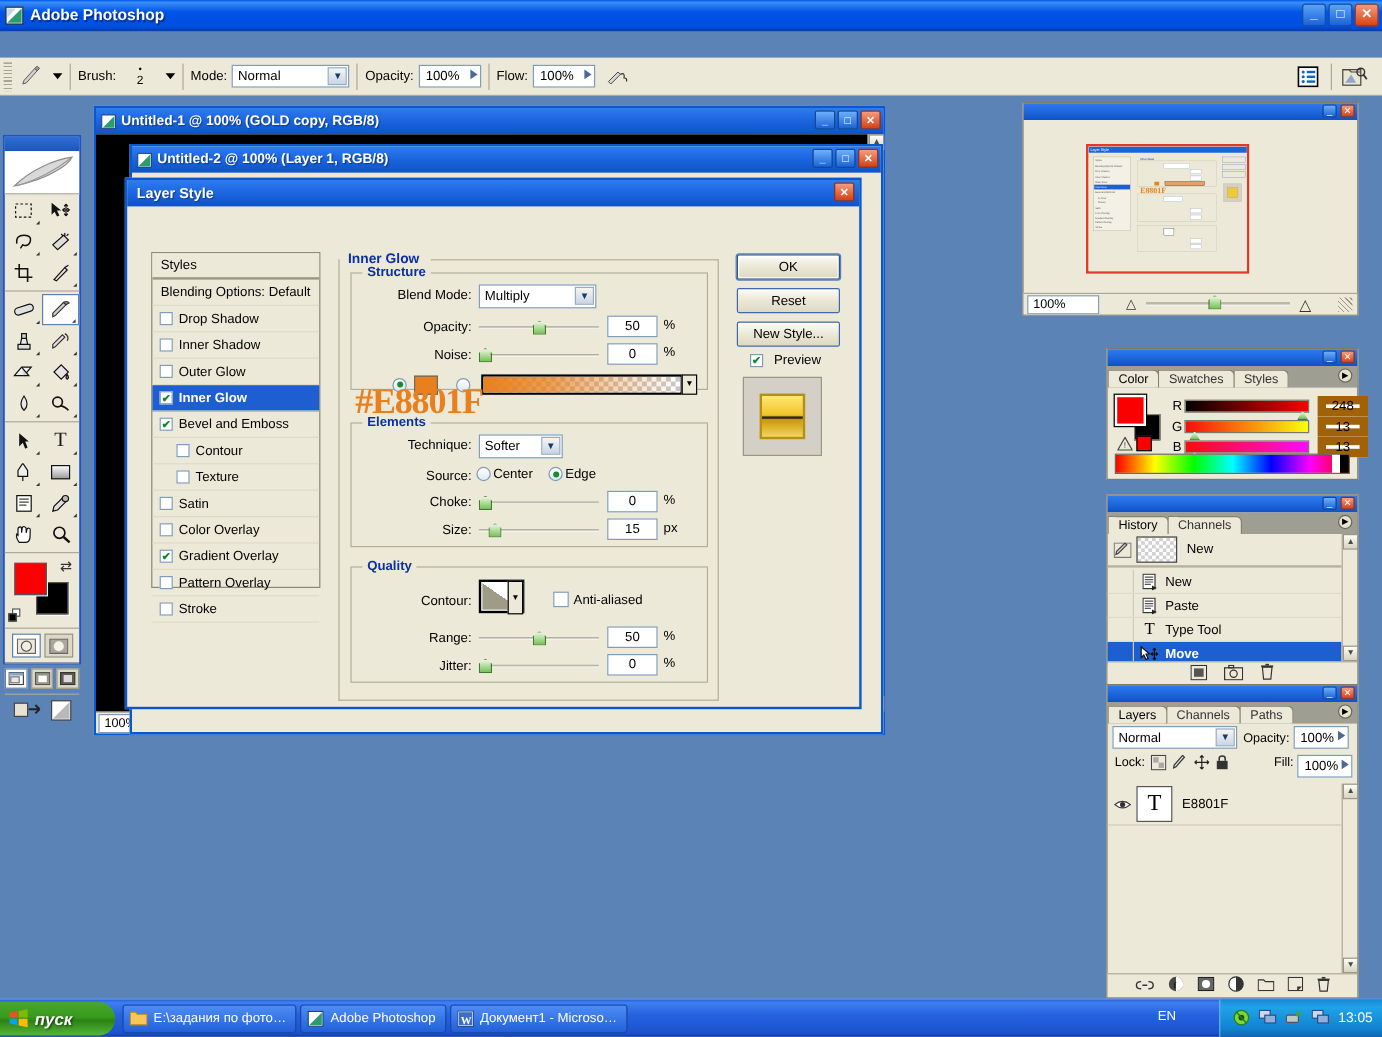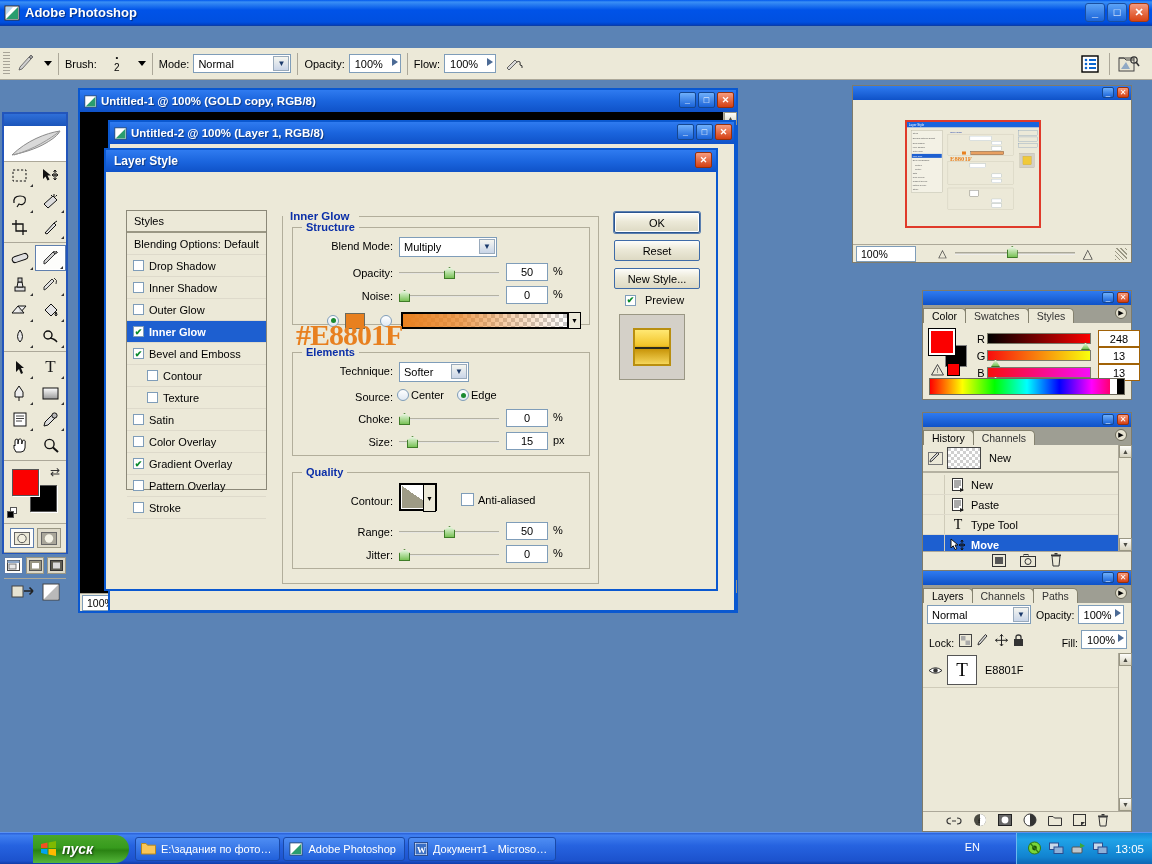--- a/index.html
+++ b/index.html
@@ -259,21 +259,21 @@
     background: #ece9d8; border-top: 1px solid #aca899; display: flex; align-items: center; }
 
   .color-swatch-fg { width: 26px; height: 26px; background: #fb0000; border: 2px solid #fff; outline: 1px solid #000; }
   .color-swatch-bg { width: 22px; height: 22px; background: #000; border: 1px solid #808080; }
   .ch-row { display: flex; align-items: center; height: 17px; }
   .ch-lbl { width: 12px; font-size: 11px; text-align: center; }
   .ch-bar { width: 104px; height: 11px; border: 1px solid #7a7a6a; position: relative; }
   .ch-knob { position: absolute; bottom: -7px; width: 9px; height: 8px;
     background: linear-gradient(to bottom,#eafbe2,#76bf52); border: 1px solid #3d7a27;
     clip-path: polygon(50% 0%, 100% 100%, 0% 100%); }
-  .ch-val { width: 42px; height: 17px; border: 1px solid #a16207; background: #fff;
+  .ch-val { width: 42px; height: 17px; border: 7px solid #a16207; background: #fff;
     display: flex; align-items: center; justify-content: center; font-size: 11px; margin-left: 7px; }
   .spectrum { height: 17px; border: 1px solid #6d6a5c;
     background: linear-gradient(to right,#ff0000,#ffff00,#00ff00,#00ffff,#0000ff,#ff00ff,#ff0000); position: relative;}
   .spectrum::after { content:""; position: absolute; right: 0; top:0; width: 14px; height: 100%;
     background: linear-gradient(to right,#ffffff 0 50%, #000000 50% 100%); }
 
   .hist-row { height: 20px; display: flex; align-items: center; font-size: 11px; border-bottom: 1px solid #dedacb; }
   .hist-row.sel { background: #1d5fd0; color: #fff; font-weight: bold; }
   .hist-check { width: 22px; height: 19px; border-right: 1px solid #cfcbb9; }
   .hist-icon { width: 26px; display: flex; align-items: center; justify-content: center; font-size: 12px; }
@@ -289,21 +289,21 @@
     justify-content: center; gap: 14px; font-size: 12px; color: #333; }
 
   .scrollbar-v { position: absolute; right: 0; top: 0; width: 13px; bottom: 0; background: #ece9d8; border-left: 1px solid #aca899; }
   .sb-arrow { width: 13px; height: 13px; background: linear-gradient(to bottom,#fdfdfa,#d7d3c0);
     border: 1px solid #9a9784; display: flex; align-items: center; justify-content: center; font-size: 7px; color:#4a4a42; }
 
   
   .taskbar {
     position: absolute; left: 0; bottom: 0; width: 1152px; height: 32px;
     background: linear-gradient(to bottom,#2a5fd8 0%, #3f7ff0 8%, #2663e0 40%, #1c52cd 90%, #0f3ca8 100%);
-    border-top: 1px solid #5b92f0; display: flex; align-items: center; padding-left: 33px;
+    border-top: 1px solid #5b92f0; display: flex; align-items: center;
   }
   .start-btn {
     width: 96px; height: 28px; margin: 2px 6px 2px 0;
     background: linear-gradient(to bottom,#4aa62a 0%, #379b1d 45%, #2a8313 55%, #55b63a 100%);
     border-radius: 0 14px 14px 0; display: flex; align-items: center; padding-left: 7px;
     color: #fff; font-weight: bold; font-style: italic; font-size: 14px;
     text-shadow: 1px 1px 2px rgba(0,0,0,0.6);
   }
   .task-btn {
     height: 24px; margin-right: 3px; padding: 0 8px 0 5px;
@@ -1069,21 +1069,21 @@
       <div class="combo" style="width:104px;height:19px;">
         <span>Normal</span>
         <span class="cbtn">▼</span>
       </div>
       <span style="margin-left:5px;font-size:10.5px;">Opacity:</span>
       <div class="numbox" style="width:46px;height:19px;margin-left:3px;">
         <span>100%</span>
         <span class="tri"></span>
       </div>
     </div>
-    <div style="position:absolute;left:6px;top:58px;right:4px;display:flex;align-items:flex-end;height:20px;">
+    <div style="position:absolute;left:6px;top:58px;right:4px;display:flex;align-items:flex-start;height:20px;">
       <span style="font-size:10.5px;">Lock:</span>
       <span style="margin-left:5px;">
         <svg width="13" height="13" viewBox="0 0 13 13">
             <rect x="0.5" y="0.5" width="12" height="12" fill="none" stroke="#444"></rect>
             <rect x="2" y="2" width="4.5" height="4.5" fill="#aaa"></rect>
             <rect x="6.5" y="6.5" width="4.5" height="4.5" fill="#aaa"></rect>
           </svg></span>
       <span style="margin-left:5px;">
         <svg width="13" height="13" viewBox="0 0 13 13">
             <path d="M1 11 L3 10 L10 2 L8.5 0.5 L1.5 8.5 Z" fill="#d8d8d8" stroke="#333"></path>

